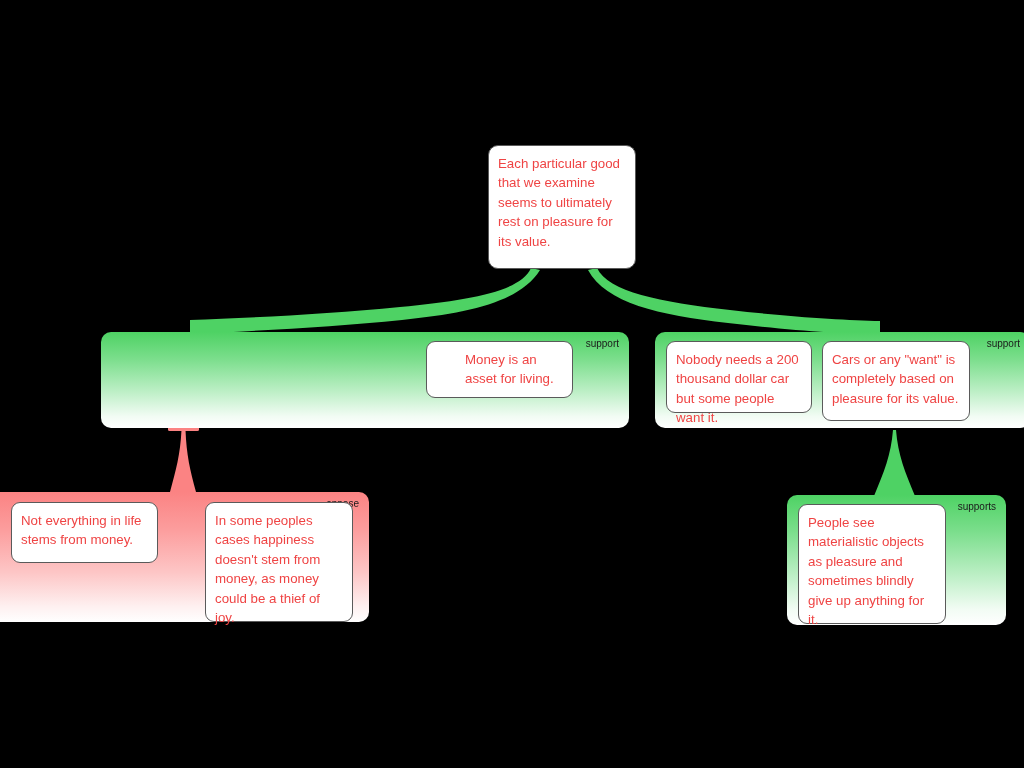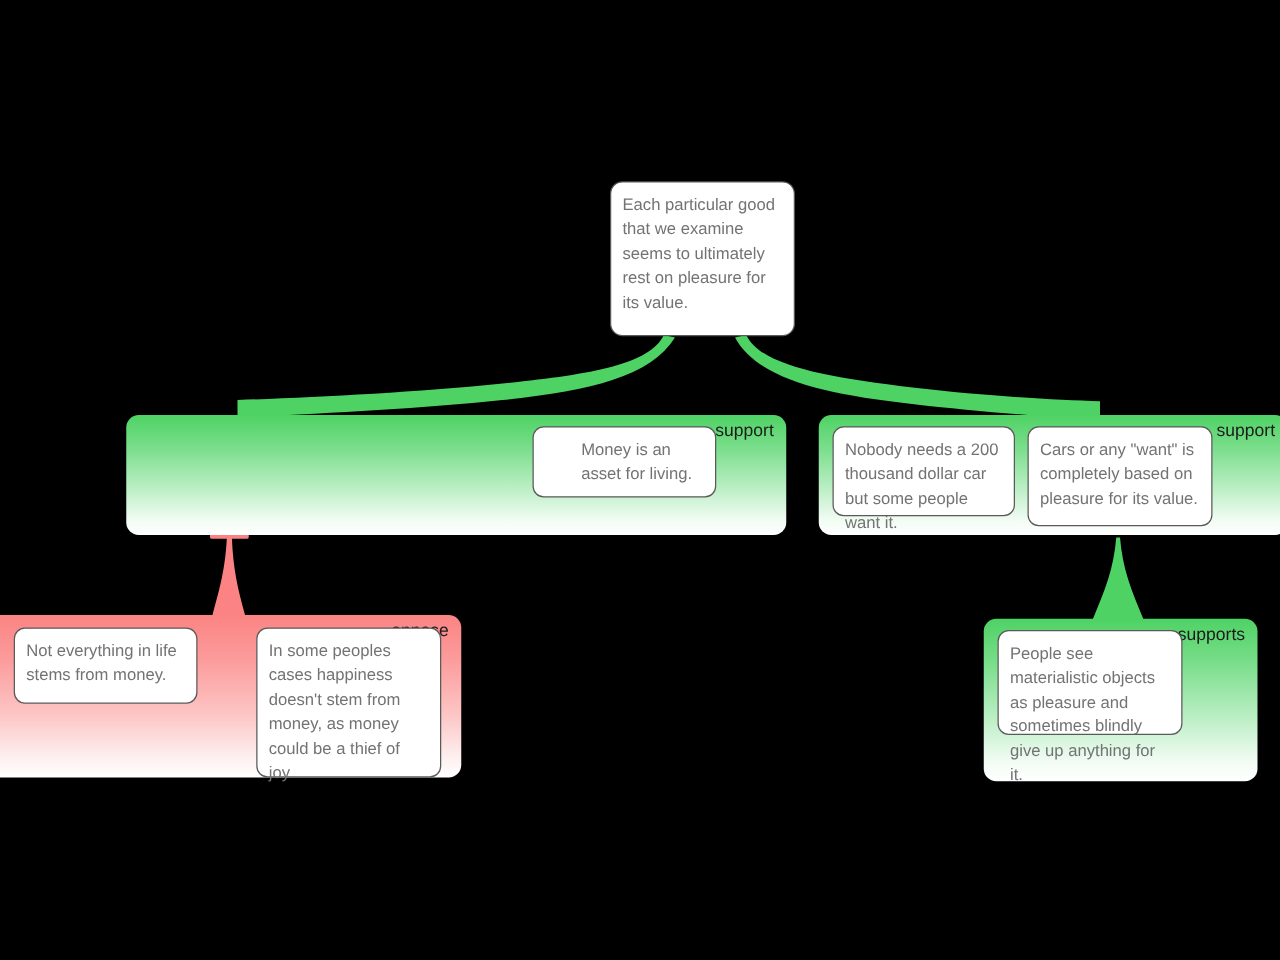--- a/index.html
+++ b/index.html
@@ -41,37 +41,37 @@
     background: linear-gradient(to bottom, #4ED264 0%, #7BDE8C 28%, #BDEFC6 62%, #F2FCF4 88%, #FFFFFF 100%);
   }
   .group.oppose {
     background: linear-gradient(to bottom, #FB8383 0%, #FC9C9C 28%, #FDC6C6 62%, #FEF0F0 88%, #FFFFFF 100%);
   }
 
   .group-label {
     position: absolute;
     top: 6px;
     right: 10px;
-    font-size: 14px;
+    font-size: 10px;
     line-height: 12px;
     color: #1a1a1a;
     white-space: nowrap;
   }
 
   
   .card {
     position: absolute;
     background: #FFFFFF;
     border: 1px solid #5a5a5a;
     border-radius: 9px;
     box-sizing: border-box;
     padding: 8px 9px 7px 9px;
     font-size: 13.3px;
     line-height: 19.4px;
-    color: #737373;
+    color: #ef4444;
   }
   .card.root {
     border-radius: 10px;
   }
 </style>
 </head>
 <body>
 
 <div id="canvas">
 
@@ -132,17 +132,17 @@
   <div class="card" style="left:11px; top:502px; width:147px; height:61px;">
     <span>Not everything in life stems from money.</span>
   </div>
   <div class="card" style="left:169px; top:502px; width:148px; height:120px;margin-left:36px;">
     <span>In some peoples cases happiness doesn't stem from money, as money could be a thief of joy.</span>
   </div>
 
   <div class="group support" style="left:787px; top:495px; width:219px; height:130px;">
     <span class="group-label">supports</span>
   </div>
-  <div class="card" style="left:798px; top:504px; width:148px; height:84px;">
+  <div class="card" style="left:798px; top:504px; width:148px; height:120px;">
     <span>People see materialistic objects as pleasure and sometimes blindly give up anything for it.</span>
   </div>
 
 </div>
 
 </body></html>

